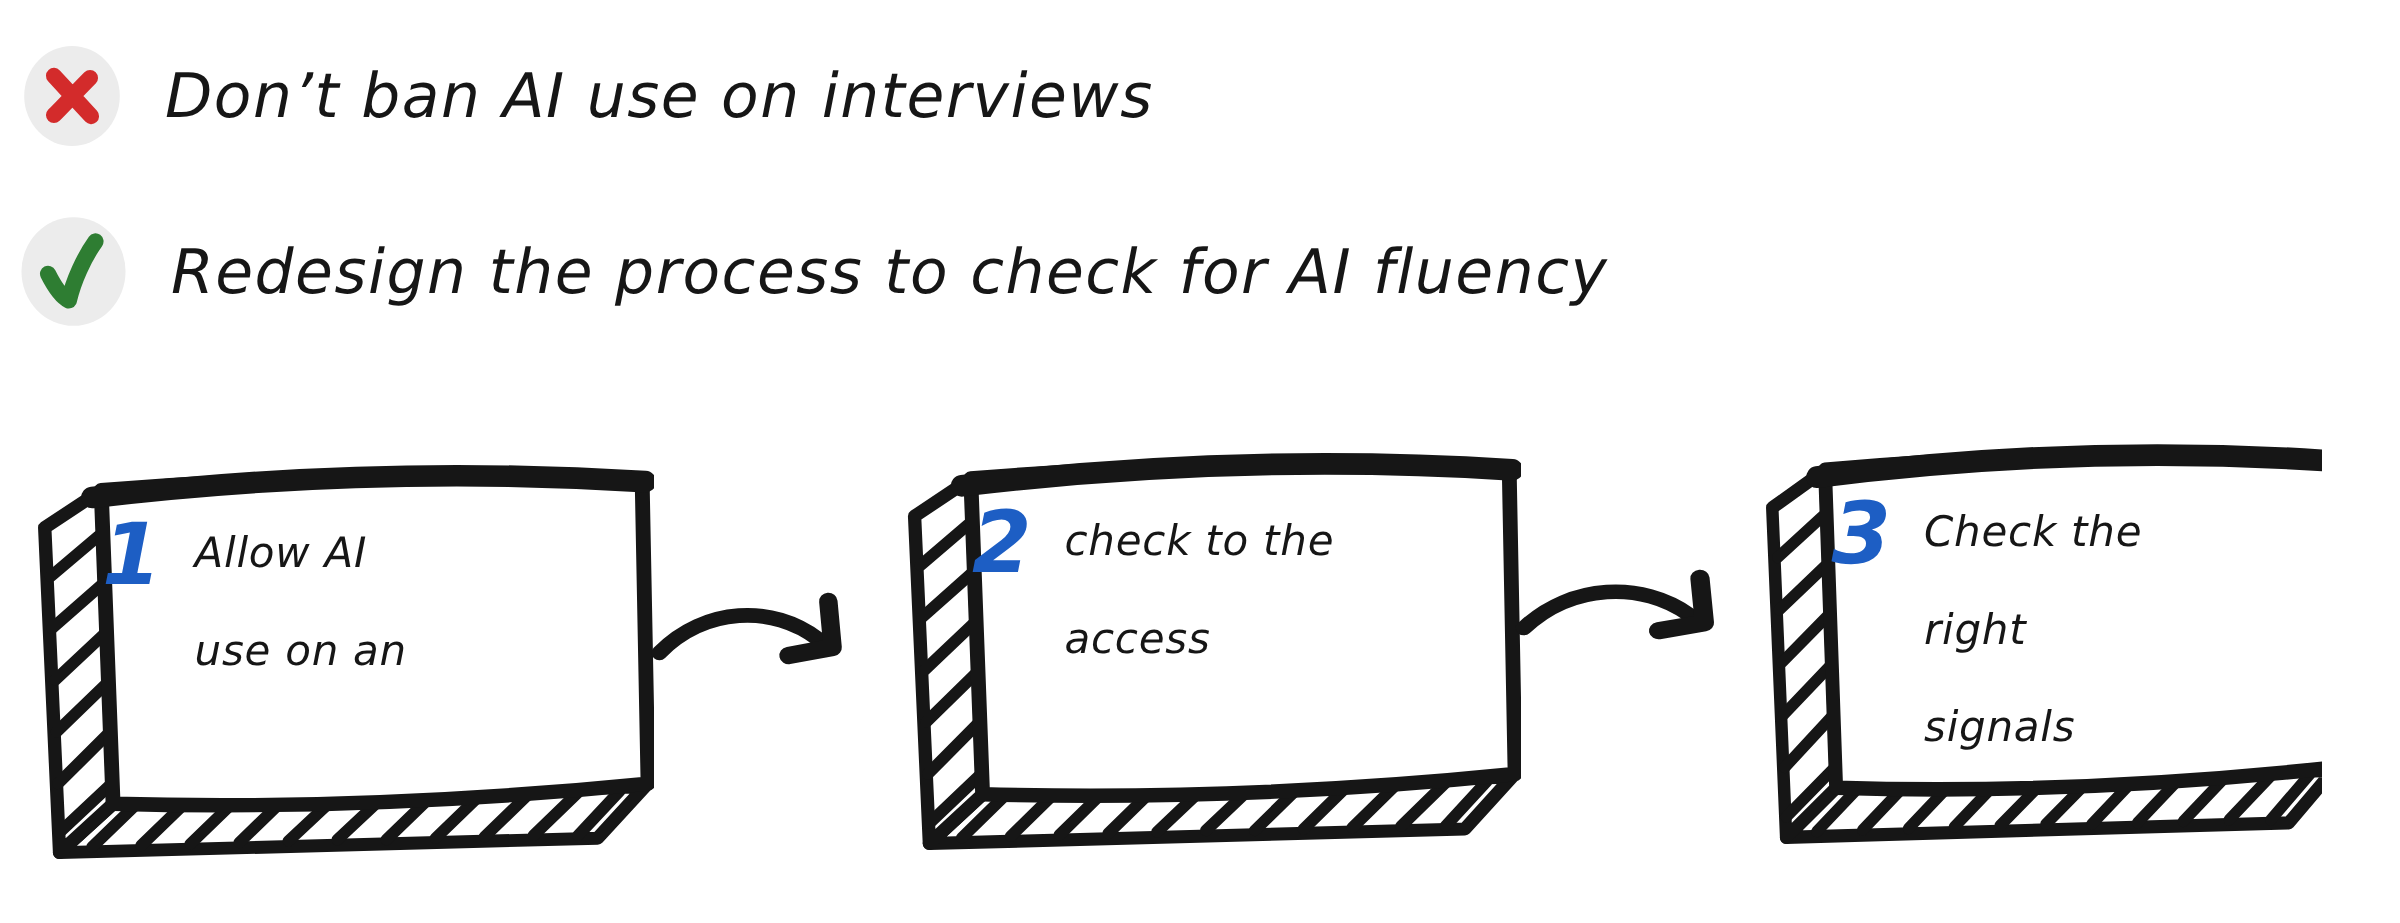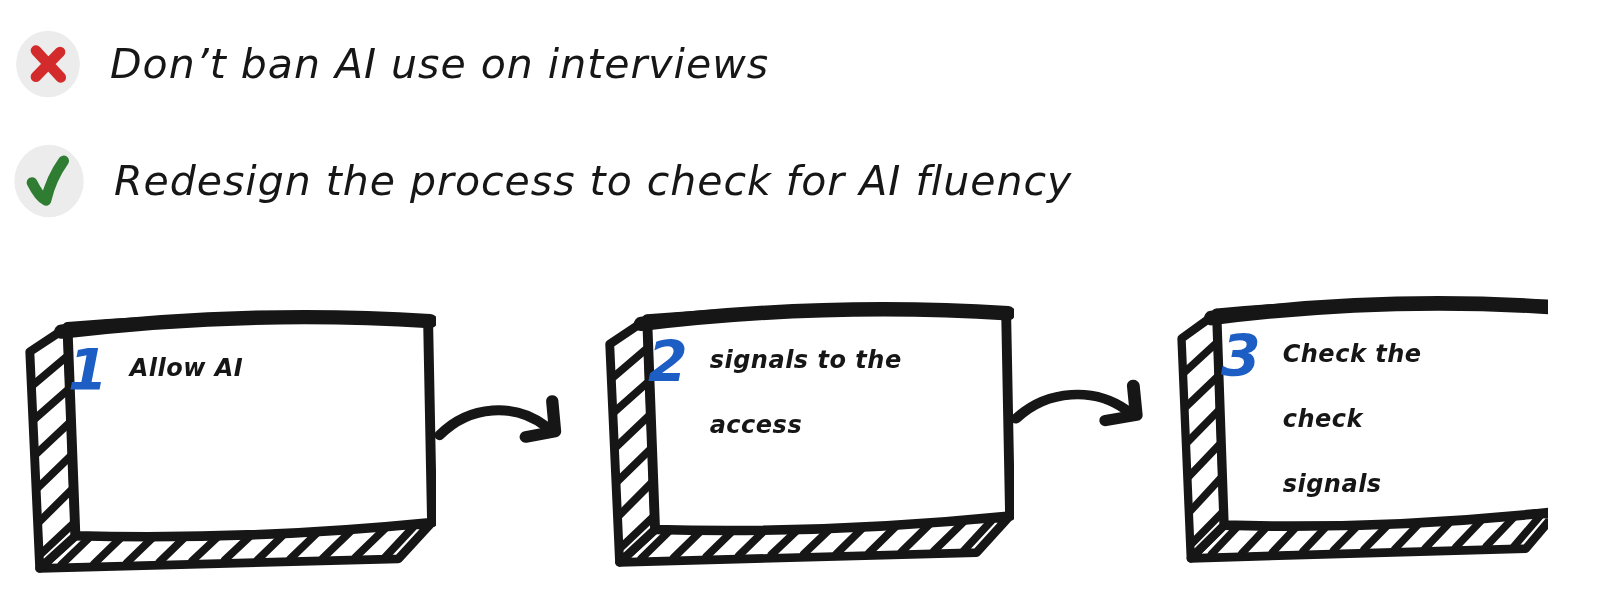--- a/index.html
+++ b/index.html
@@ -53,28 +53,27 @@
   }
   .step-number{
     font-size:57px;
     font-weight:bold;
     font-style:italic;
     line-height:1;
     color:var(--step-number-blue);
     margin-top:2px;
   }
   .step-lines{
-    font-size:24px;
+    font-size:28px;
     font-style:italic;
     letter-spacing:0.5px;
     line-height:65px;
     margin-top:-4px;
     color:var(--ink);
     white-space:nowrap;
-    font-weight:bold;
   }
   
   .arrow{position:absolute;color:var(--ink);}
   #arrow-1{left:432px;top:383px;width:142px;height:72px;}
   #arrow-2{left:1008px;top:368px;width:148px;height:70px;}
   .arrow-shaft{stroke:currentColor;stroke-width:11;fill:none;stroke-linecap:round;}
   .arrow-head{stroke:currentColor;stroke-width:13;fill:none;stroke-linecap:round;stroke-linejoin:round;}
 </style>
 </head>
 <body>
@@ -123,52 +122,53 @@
   </div>
 
   <div class="step" id="step-1">
     <svg class="frame" viewBox="0 0 430 290" preserveAspectRatio="none">
         <use href="#sketch-box-g"></use>
       </svg>
     <div class="step-content">
       <span class="step-number">1</span>
       <div class="step-lines">
         <div>Allow AI</div>
+        <div>use on an</div>
       </div>
     </div>
   </div>
 
   <svg class="arrow" id="arrow-1" viewBox="0 0 150 80" preserveAspectRatio="none">
       <use href="#sketch-arrow-g"></use>
     </svg>
 
   <div class="step" id="step-2">
     <svg class="frame" viewBox="0 0 430 290" preserveAspectRatio="none">
         <use href="#sketch-box-g"></use>
       </svg>
     <div class="step-content">
       <span class="step-number">2</span>
       <div class="step-lines">
-        <div>signals to the</div>
+        <div>check to the</div>
         <div>access</div>
       </div>
     </div>
   </div>
 
   <svg class="arrow" id="arrow-2" viewBox="0 0 150 80" preserveAspectRatio="none">
       <use href="#sketch-arrow-g"></use>
     </svg>
 
   <div class="step" id="step-3">
     <svg class="frame" viewBox="0 0 430 290" preserveAspectRatio="none">
         <use href="#sketch-box-g"></use>
       </svg>
     <div class="step-content">
       <span class="step-number">3</span>
       <div class="step-lines">
         <div>Check the</div>
-        <div>check</div>
+        <div>right</div>
         <div>signals</div>
       </div>
     </div>
   </div>
 
 </div>
 
 </body></html>

